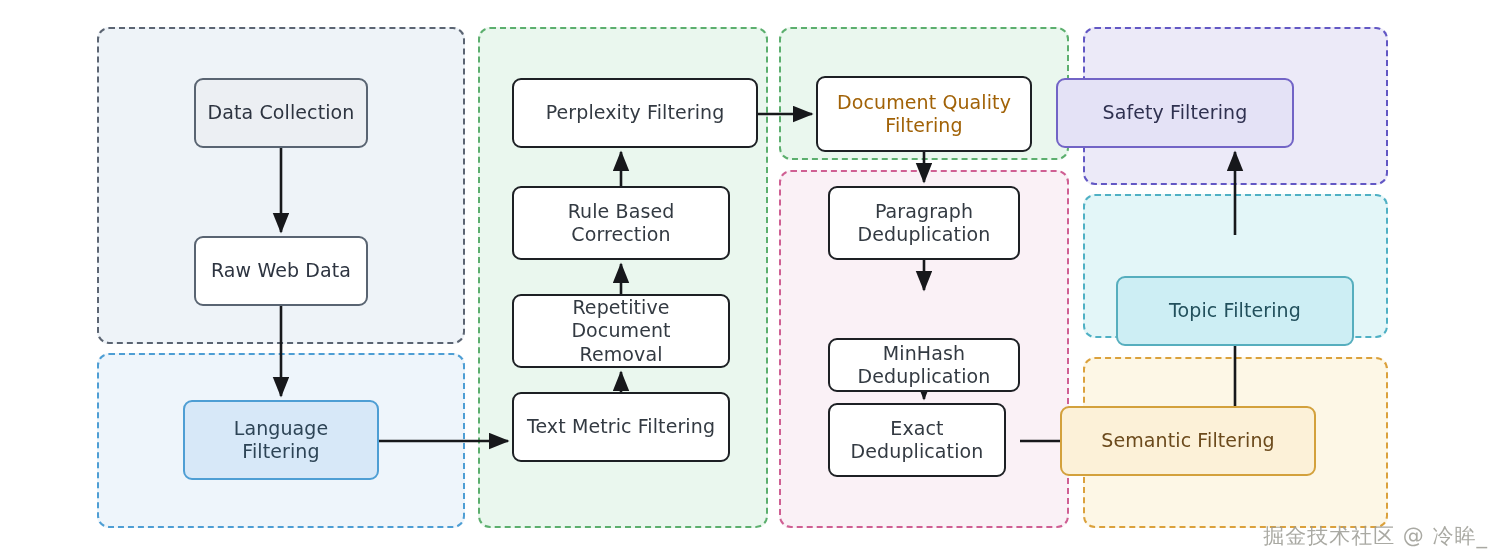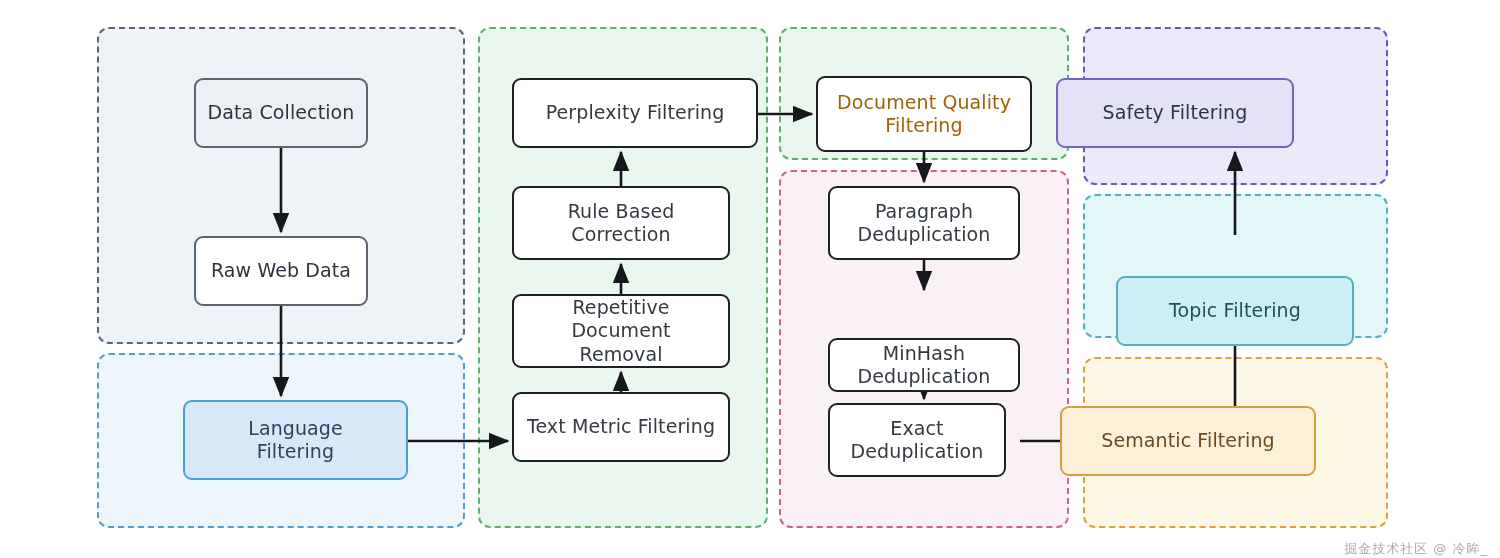--- a/index.html
+++ b/index.html
@@ -38,22 +38,22 @@
     z-index:4;
   }
   .node span{display:block;}
 
   
   #edges{position:absolute;left:0;top:0;width:1500px;height:558px;z-index:3;}
 
   
   #watermark{
     position:absolute;
-    right:12px;bottom:0;
-    font-size:13px;
+    right:12px;bottom:8px;
+    font-size:21px;
     color:#9b9b93;
     opacity:.85;
     letter-spacing:1px;
     white-space:nowrap;
     z-index:6;
     font-family:"DejaVu Sans","Liberation Sans",sans-serif;
   }
 </style>
 </head>
 <body>
@@ -94,21 +94,21 @@
       </g>
   </svg>
 
   <div id="node-layer">
       <div class="node" style="left: 194px; top: 78px; width: 174px; height: 70px; background: rgb(236, 239, 243); border-color: rgb(89, 100, 114); color: rgb(45, 52, 64);">
         <span>Data Collection</span>
       </div>
       <div class="node" style="left: 194px; top: 236px; width: 174px; height: 70px; background: rgb(255, 255, 255); border-color: rgb(89, 100, 114); color: rgb(45, 52, 64);">
         <span>Raw Web Data</span>
       </div>
-      <div class="node" style="left: 183px; top: 400px; width: 225px; height: 80px; background: rgb(215, 232, 248); border-color: rgb(78, 158, 212); color: rgb(45, 68, 86);">
+      <div class="node" style="left: 183px; top: 400px; width: 196px; height: 80px; background: rgb(215, 232, 248); border-color: rgb(78, 158, 212); color: rgb(45, 68, 86);">
         <span>Language<br>Filtering</span>
       </div>
       <div class="node" style="left: 512px; top: 392px; width: 218px; height: 70px; background: rgb(255, 255, 255); border-color: rgb(29, 32, 36); color: rgb(51, 58, 66);">
         <span>Text Metric Filtering</span>
       </div>
       <div class="node" style="left: 512px; top: 294px; width: 218px; height: 74px; background: rgb(255, 255, 255); border-color: rgb(29, 32, 36); color: rgb(51, 58, 66);">
         <span>Repetitive Document<br>Removal</span>
       </div>
       <div class="node" style="left: 512px; top: 186px; width: 218px; height: 74px; background: rgb(255, 255, 255); border-color: rgb(29, 32, 36); color: rgb(51, 58, 66);">
         <span>Rule Based<br>Correction</span>

